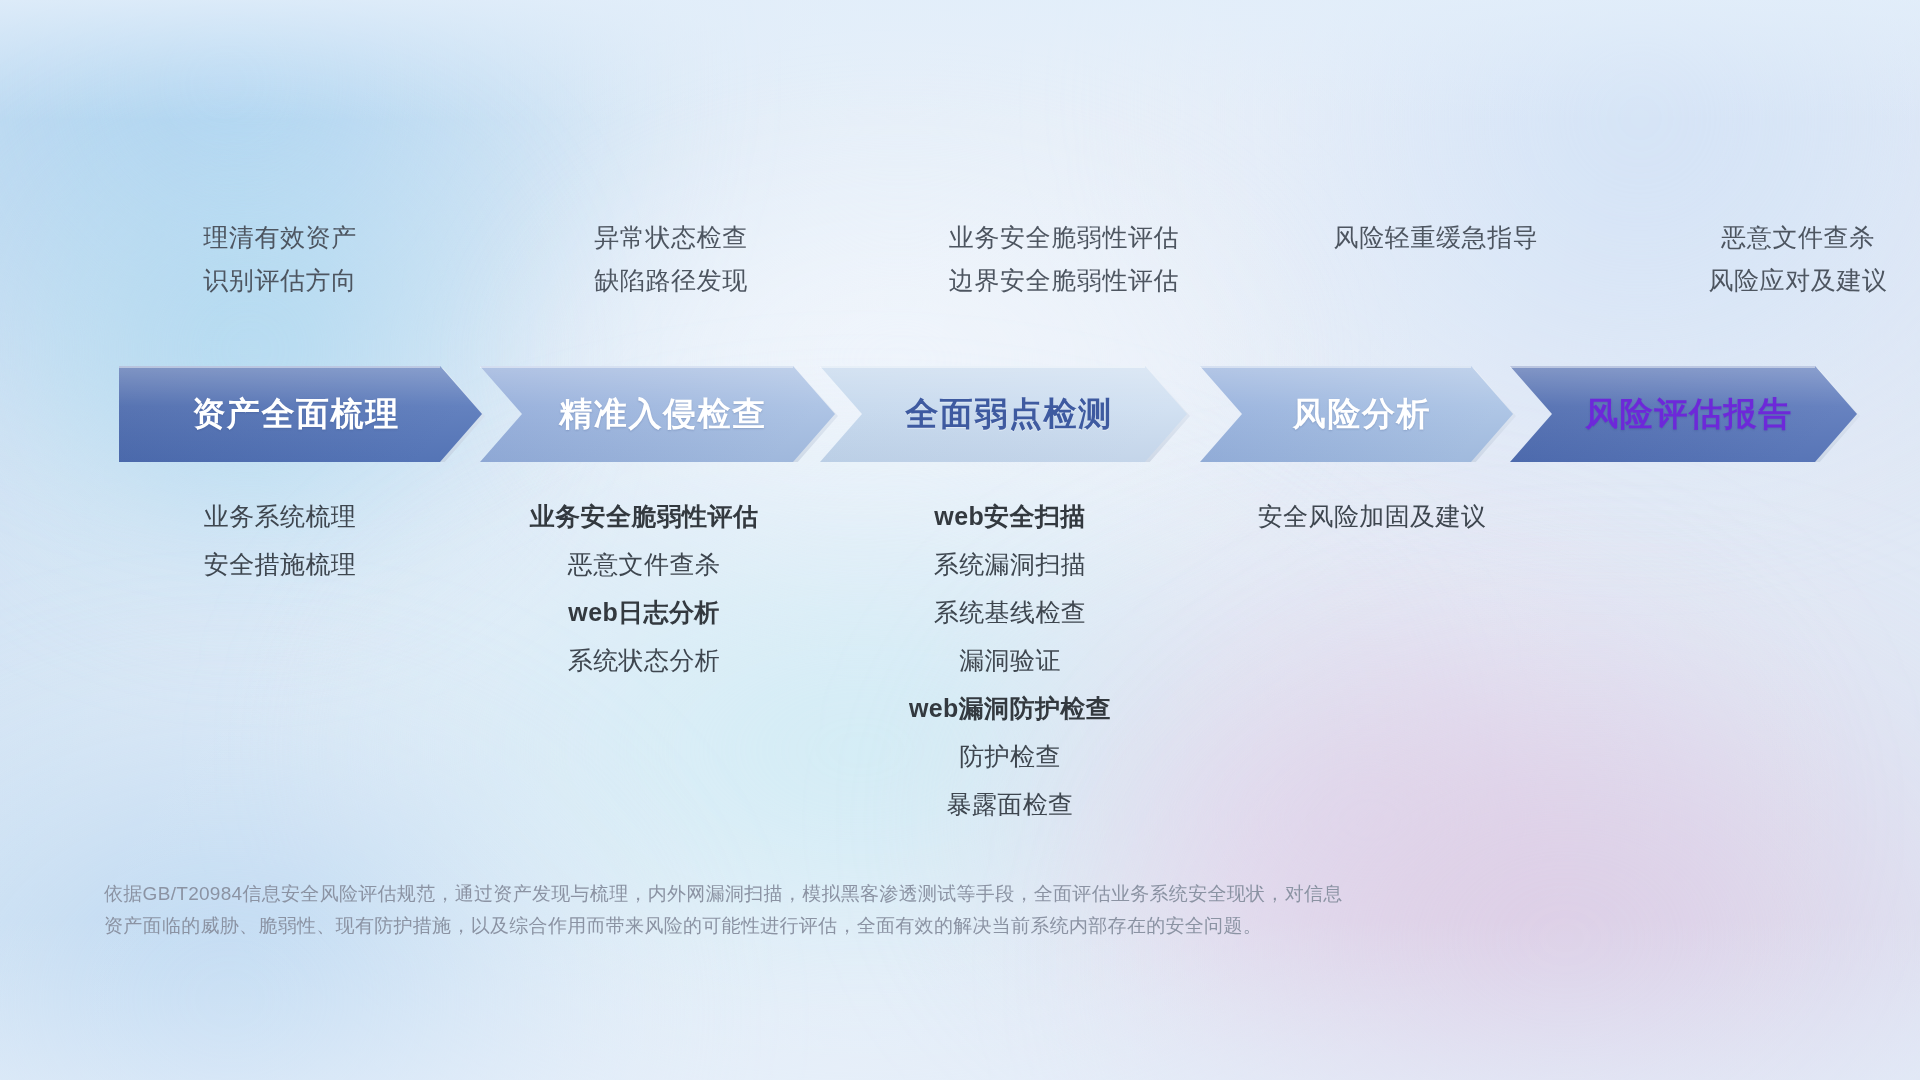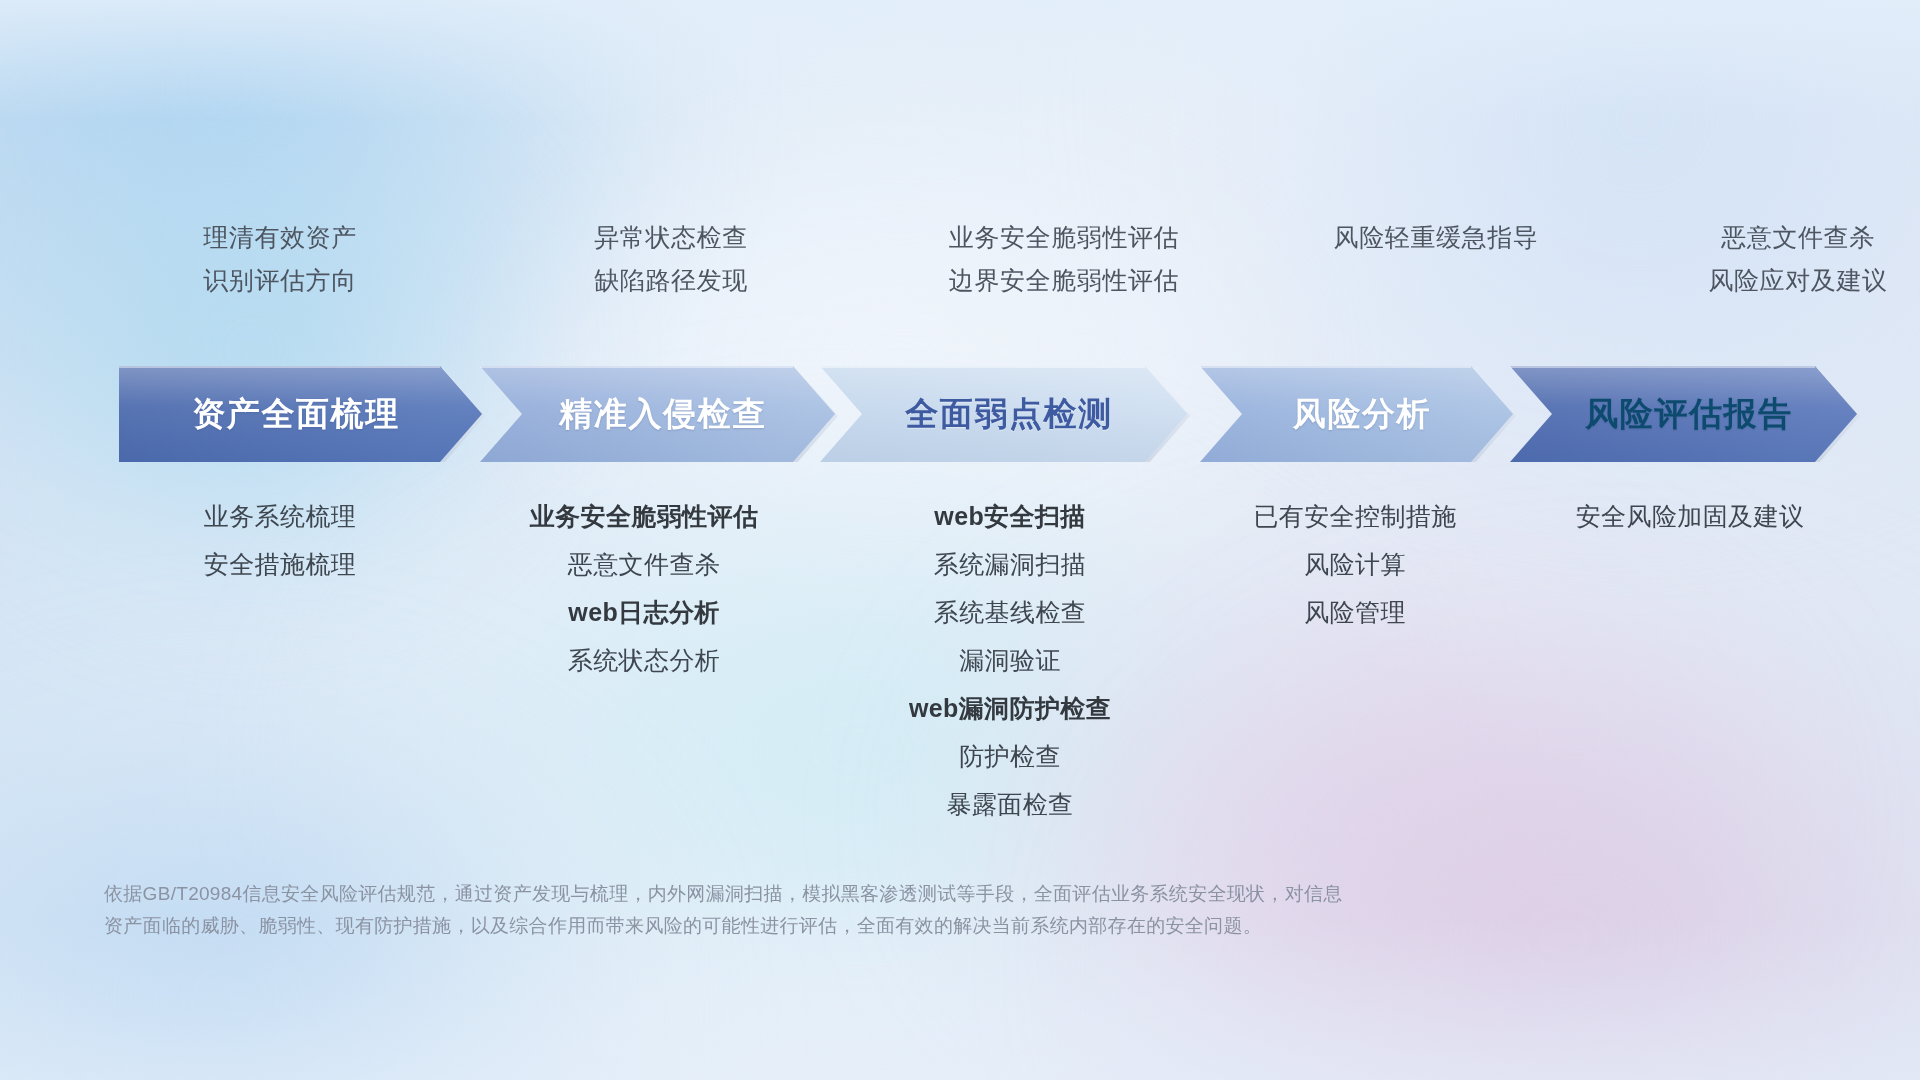--- a/index.html
+++ b/index.html
@@ -366,21 +366,21 @@
               <stop offset="0" stop-color="#ffffff" stop-opacity="0.75"></stop>
               <stop offset="0.55" stop-color="#e9eff8" stop-opacity="0.55"></stop>
               <stop offset="1" stop-color="#b9c6d8" stop-opacity="0.65"></stop>
             </linearGradient>
           </defs>
           <polygon points="0,0 305,0 347,48 305,96 0,96 42,48" fill="url(#gE4)" transform="translate(3,2)"></polygon>
           <polygon points="0,0 305,0 347,48 305,96 0,96 42,48" fill="url(#gA4)"></polygon>
           <polygon points="0,0 305,0 347,48 305,96 0,96 42,48" fill="url(#gB4)"></polygon>
           <polyline points="0,1 305,1" fill="none" stroke="#ffffff" stroke-opacity="0.45" stroke-width="2"></polyline>
         </svg>
-        <span class="arrow-label" style="color: #0c4a6e; margin-left: 6px;">风险评估报告</span>
+        <span class="arrow-label" style="color: #6d28d9; margin-left: 6px;">风险评估报告</span>
       </div>
     </div>
 
   <div id="bottom-row">
       <div class="bot-col" style="width: 368px;">
         <div class="bot-line">业务系统梳理</div>
         <div class="bot-line">安全措施梳理</div>
       </div>
       <div class="bot-col" style="width: 360px;">
         <div class="bot-line emph">业务安全脆弱性评估</div>
@@ -390,25 +390,20 @@
       </div>
       <div class="bot-col" style="width: 372px;">
         <div class="bot-line emph">web安全扫描</div>
         <div class="bot-line">系统漏洞扫描</div>
         <div class="bot-line">系统基线检查</div>
         <div class="bot-line">漏洞验证</div>
         <div class="bot-line emph">web漏洞防护检查</div>
         <div class="bot-line">防护检查</div>
         <div class="bot-line">暴露面检查</div>
       </div>
-      <div class="bot-col" style="width: 318px;">
-        <div class="bot-line">已有安全控制措施</div>
-        <div class="bot-line">风险计算</div>
-        <div class="bot-line">风险管理</div>
-      </div>
       <div class="bot-col" style="width: 352px;">
         <div class="bot-line">安全风险加固及建议</div>
       </div>
     </div>
 
   <div id="footer">
     <div class="footer-line">依据GB/T20984信息安全风险评估规范，通过资产发现与梳理，内外网漏洞扫描，模拟黑客渗透测试等手段，全面评估业务系统安全现状，对信息</div>
     <div class="footer-line">资产面临的威胁、脆弱性、现有防护措施，以及综合作用而带来风险的可能性进行评估，全面有效的解决当前系统内部存在的安全问题。</div>
   </div>
 

